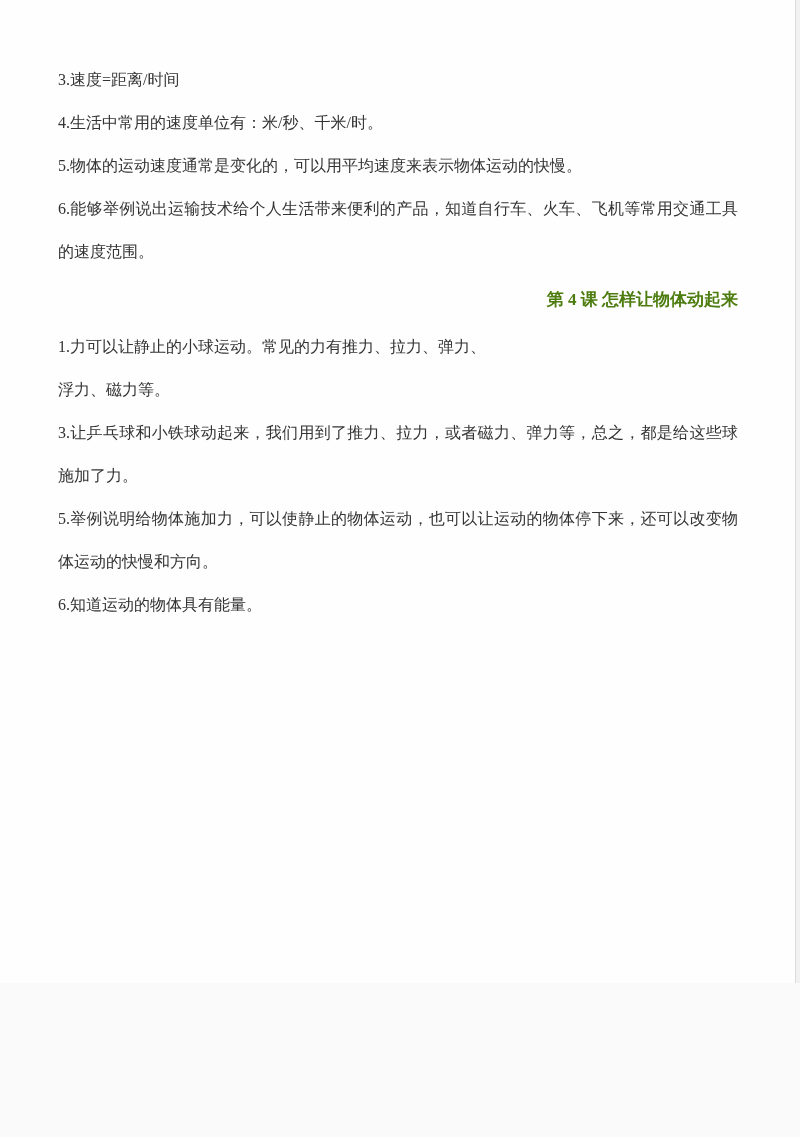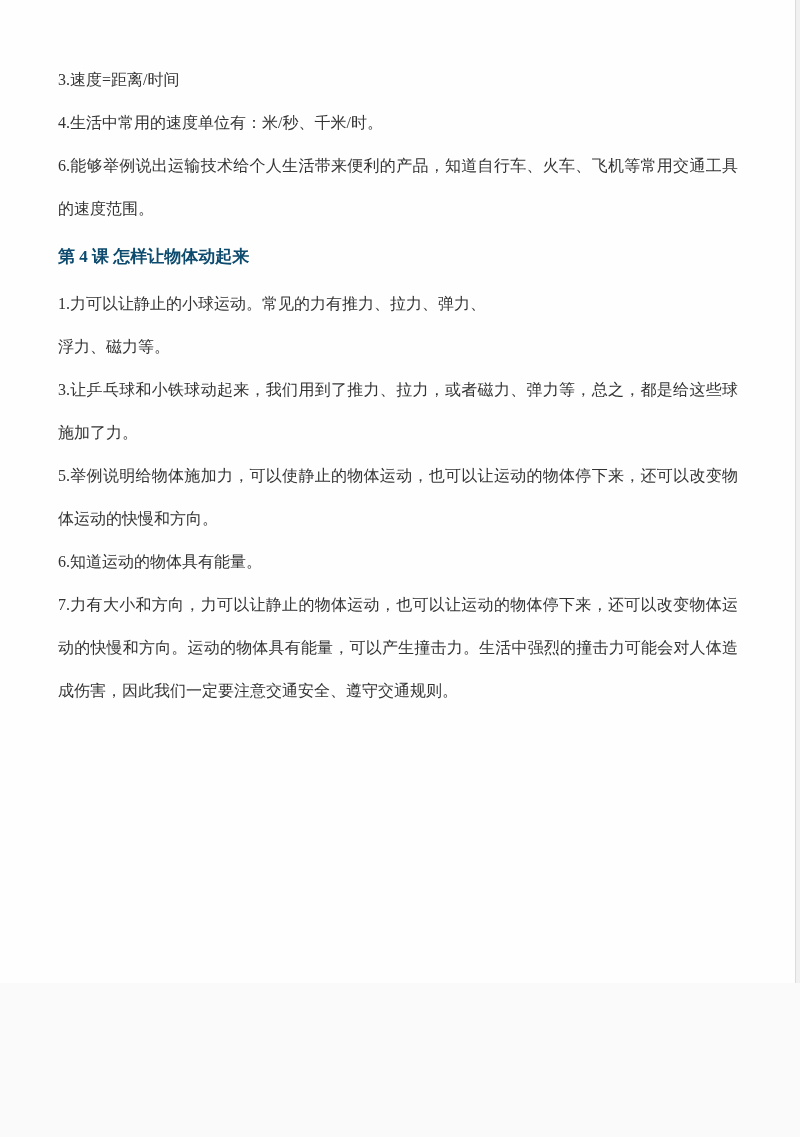--- a/index.html
+++ b/index.html
@@ -69,22 +69,22 @@
     font-size: 16px;
     line-height: 43px;
     text-align: justify;
   }
   .para {
     margin: 0;
     white-space: pre-line;
   }
   .lesson-heading {
     margin: 5px 0 4px 0;
-    text-align: left;
-    color: #0c4a6e;
+    text-align: right;
+    color: #4d7c0f;
     font-size: 17px;
     font-weight: bold;
     line-height: 43px;
   }
   
   .watermark {
     position: absolute;
     left: 360px;
     top: 980px;
     z-index: 0;
@@ -101,30 +101,30 @@
 
 <div class="viewport">
 
   <div class="page"></div>
 
   <div class="watermark">vv99.net</div>
 
   <div class="content">
     <p class="para">3.速度=距离/时间</p>
     <p class="para">4.生活中常用的速度单位有：米/秒、千米/时。</p>
+    <p class="para">5.物体的运动速度通常是变化的，可以用平均速度来表示物体运动的快慢。</p>
     <p class="para">6.能够举例说出运输技术给个人生活带来便利的产品，知道自行车、火车、飞机等常用交通工具的速度范围。</p>
 
     <h2 class="lesson-heading">第 4 课 怎样让物体动起来</h2>
 
     <p class="para">1.力可以让静止的小球运动。常见的力有推力、拉力、弹力、
 浮力、磁力等。</p>
     <p class="para">3.让乒乓球和小铁球动起来，我们用到了推力、拉力，或者磁力、弹力等，总之，都是给这些球施加了力。</p>
     <p class="para">5.举例说明给物体施加力，可以使静止的物体运动，也可以让运动的物体停下来，还可以改变物体运动的快慢和方向。</p>
     <p class="para">6.知道运动的物体具有能量。</p>
-    <p class="para">7.力有大小和方向，力可以让静止的物体运动，也可以让运动的物体停下来，还可以改变物体运动的快慢和方向。运动的物体具有能量，可以产生撞击力。生活中强烈的撞击力可能会对人体造成伤害，因此我们一定要注意交通安全、遵守交通规则。</p>
 
 
   </div>
 
   <div class="right-gutter"></div>
   <div class="next-page-edge"></div>
   <div class="page-gap"></div>
 
 </div>
 

